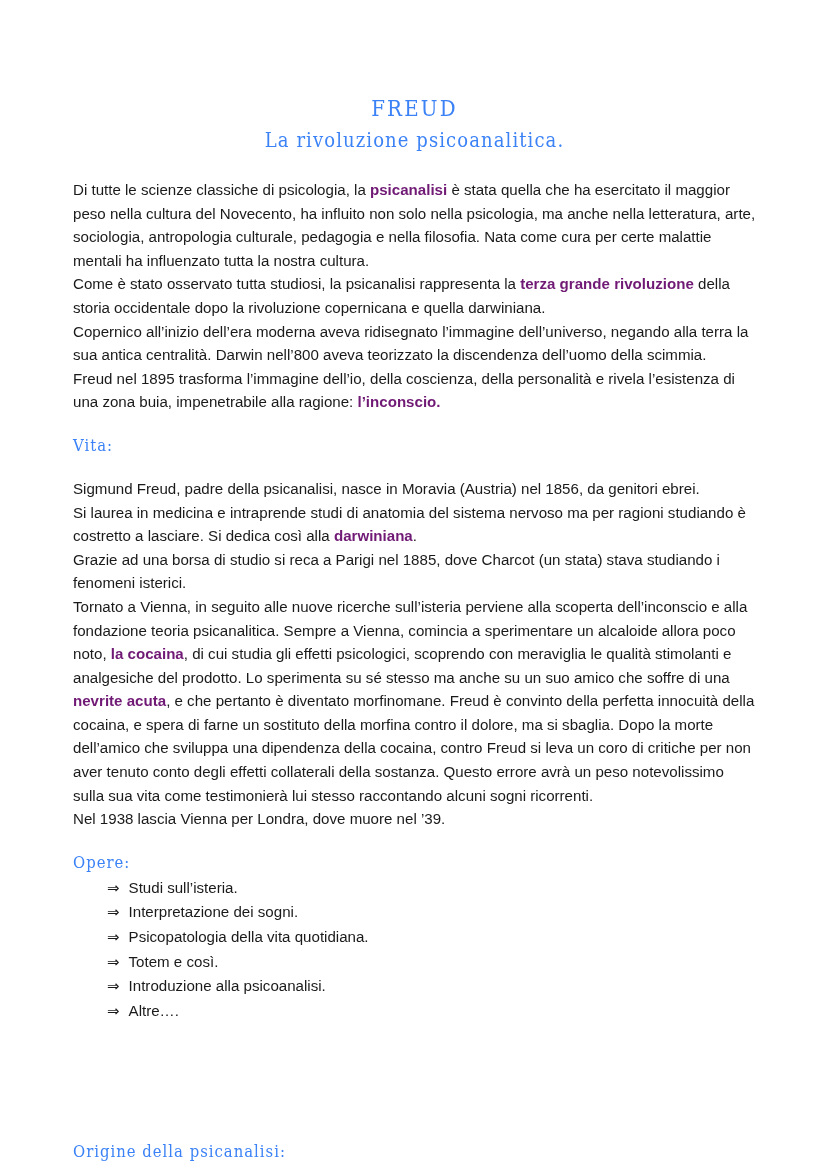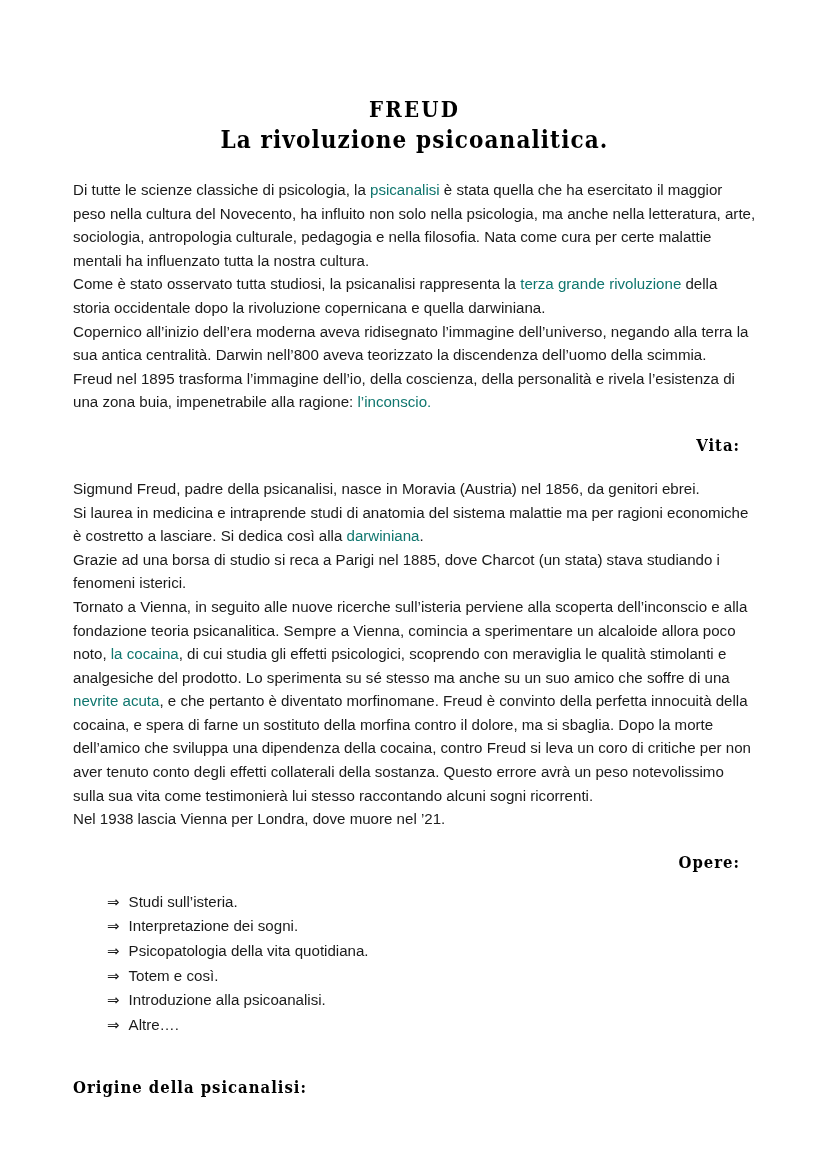--- a/index.html
+++ b/index.html
@@ -22,68 +22,68 @@
   .content {
     position: absolute;
     left: 73px;
     top: 96px;
     width: 683px;
   }
 
   
   .deco {
     font-family: "DejaVu Serif", serif;
-    font-weight: 700;
-    color: #000000;
+    font-weight: 400;
+    color: #3b82f6;
     letter-spacing: 1.2px;
     font-stretch: condensed;
     -webkit-font-smoothing: none;
   }
 
   .doc-title {
     font-size: 22px;
     line-height: 26px;
     text-align: center;
     letter-spacing: 2.2px;
     margin: 0 0 6px 0;
   }
 
   .doc-subtitle {
-    font-size: 24px;
+    font-size: 20px;
     line-height: 24px;
     text-align: center;
     letter-spacing: 1.1px;
     margin: 0 0 26px 0;
   }
 
   .section-heading {
     font-size: 16.5px;
     line-height: 22px;
-    text-align: right;
+    text-align: left;
     letter-spacing: 1px;
-    margin: 16px;
+    margin: 0;
   }
 
   
   .body-text {
     font-family: "Liberation Sans", sans-serif;
     font-size: 15.1px;
     line-height: 23.6px;
     color: #1a1a1a;
     text-align: left;
   }
 
   .para {
     margin: 0;
   }
 
   .para b,
   .para strong {
-    font-weight: 400;
-    color: #0f766e;
+    font-weight: 700;
+    color: #701a75;
   }
 
   .block-gap-before {
     margin-top: 21px;
   }
 
   .heading-gap {
     margin-top: 20px;
   }
 
@@ -112,21 +112,21 @@
     line-height: 23.6px;
   }
 
   .work-label {
     flex: 1 1 auto;
   }
 
   .origin-heading {
     position: absolute;
     left: 73px;
-    top: 1060px;
+    top: 1124px;
     font-size: 16.5px;
     line-height: 22px;
     letter-spacing: 1px;
   }
 </style>
 </head>
 <body>
 
 <div class="page">
 
@@ -144,27 +144,27 @@
       <p class="para">Copernico all’inizio dell’era moderna aveva ridisegnato l’immagine dell’universo, negando alla terra la sua antica centralità. Darwin nell’800 aveva teorizzato la discendenza dell’uomo della scimmia.</p>
 
       <p class="para"><span>Freud nel 1895 trasforma l’immagine dell’io, della coscienza, della personalità e rivela l’esistenza di una zona buia, impenetrabile alla ragione: </span><b>l’inconscio.</b></p>
     </div>
 
     <h3 class="deco section-heading block-gap-before">Vita:</h3>
 
     <div class="body-text heading-gap">
       <p class="para">Sigmund Freud, padre della psicanalisi, nasce in Moravia (Austria) nel 1856, da genitori ebrei.</p>
 
-      <p class="para"><span>Si laurea in medicina e intraprende studi di anatomia del sistema malattie ma per ragioni economiche è costretto a lasciare. Si dedica così alla </span><b>darwiniana</b><span>.</span></p>
+      <p class="para"><span>Si laurea in medicina e intraprende studi di anatomia del sistema nervoso ma per ragioni studiando è costretto a lasciare. Si dedica così alla </span><b>darwiniana</b><span>.</span></p>
 
       <p class="para">Grazie ad una borsa di studio si reca a Parigi nel 1885, dove Charcot (un stata) stava studiando i fenomeni isterici.</p>
 
       <p class="para"><span>Tornato a Vienna, in seguito alle nuove ricerche sull’isteria perviene alla scoperta dell’inconscio e alla fondazione teoria psicanalitica. Sempre a Vienna, comincia a sperimentare un alcaloide allora poco noto, </span><b>la cocaina</b><span>, di cui studia gli effetti psicologici, scoprendo con meraviglia le qualità stimolanti e analgesiche del prodotto. Lo sperimenta su sé stesso ma anche su un suo amico che soffre di una </span><b>nevrite acuta</b><span>, e che pertanto è diventato morfinomane. Freud è convinto della perfetta innocuità della cocaina, e spera di farne un sostituto della morfina contro il dolore, ma si sbaglia. Dopo la morte dell’amico che sviluppa una dipendenza della cocaina, contro Freud si leva un coro di critiche per non aver tenuto conto degli effetti collaterali della sostanza. Questo errore avrà un peso notevolissimo sulla sua vita come testimonierà lui stesso raccontando alcuni sogni ricorrenti.</span></p>
 
-      <p class="para">Nel 1938 lascia Vienna per Londra, dove muore nel ’21.</p>
+      <p class="para">Nel 1938 lascia Vienna per Londra, dove muore nel ’39.</p>
     </div>
 
     <h3 class="deco section-heading block-gap-before">Opere:</h3>
 
     <ul class="works-list">
       <li>
         <span class="arrow-marker">⇒</span>
         <span class="work-label">Studi sull’isteria.</span>
       </li>
       <li>

